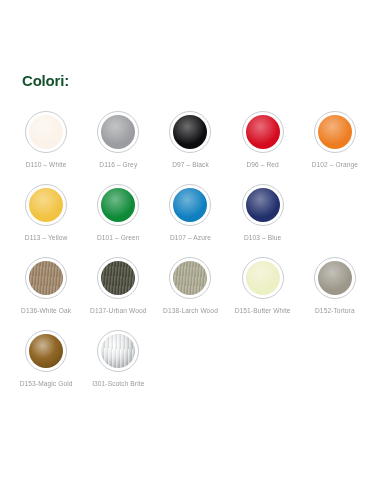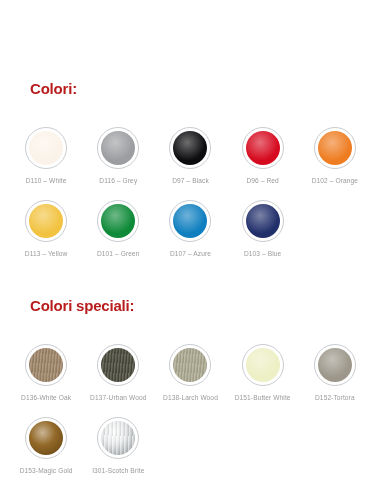--- a/index.html
+++ b/index.html
@@ -19,23 +19,23 @@
     width: 381px;
     height: 492px;
     background: #ffffff;
     box-sizing: border-box;
     padding: 0 10px;
   }
 
   .section-title {
     font-size: 15px;
     font-weight: bold;
-    color: #b91c1c;
+    color: #14532d;
     letter-spacing: -0.2px;
-    margin: 16px;
+    margin: 8px;
     padding: 0 0 0 4px;
   }
   #colori-title { padding-top: 64px; }
   #speciali-title { padding-top: 22px; }
 
   .swatch-grid {
     display: flex;
     flex-wrap: wrap;
     padding: 0;
     margin: 0;
@@ -168,21 +168,20 @@
         <span class="swatch-label">D107 – Azure</span>
       </li>
       <li class="swatch-cell">
         <span class="swatch-ring">
           <span class="swatch-disc finish-soft" style="background-color: rgb(33, 47, 107);"></span>
         </span>
         <span class="swatch-label">D103 – Blue</span>
       </li>
     </ul>
 
-  <h2 class="section-title" id="speciali-title">Colori speciali:</h2>
 
   <ul class="swatch-grid cols5" id="grid-speciali">
       <li class="swatch-cell">
         <span class="swatch-ring">
           <span class="swatch-disc finish-woodgrain" style="background-color: rgb(158, 133, 104);"></span>
         </span>
         <span class="swatch-label">D136-White Oak</span>
       </li>
       <li class="swatch-cell">
         <span class="swatch-ring">

